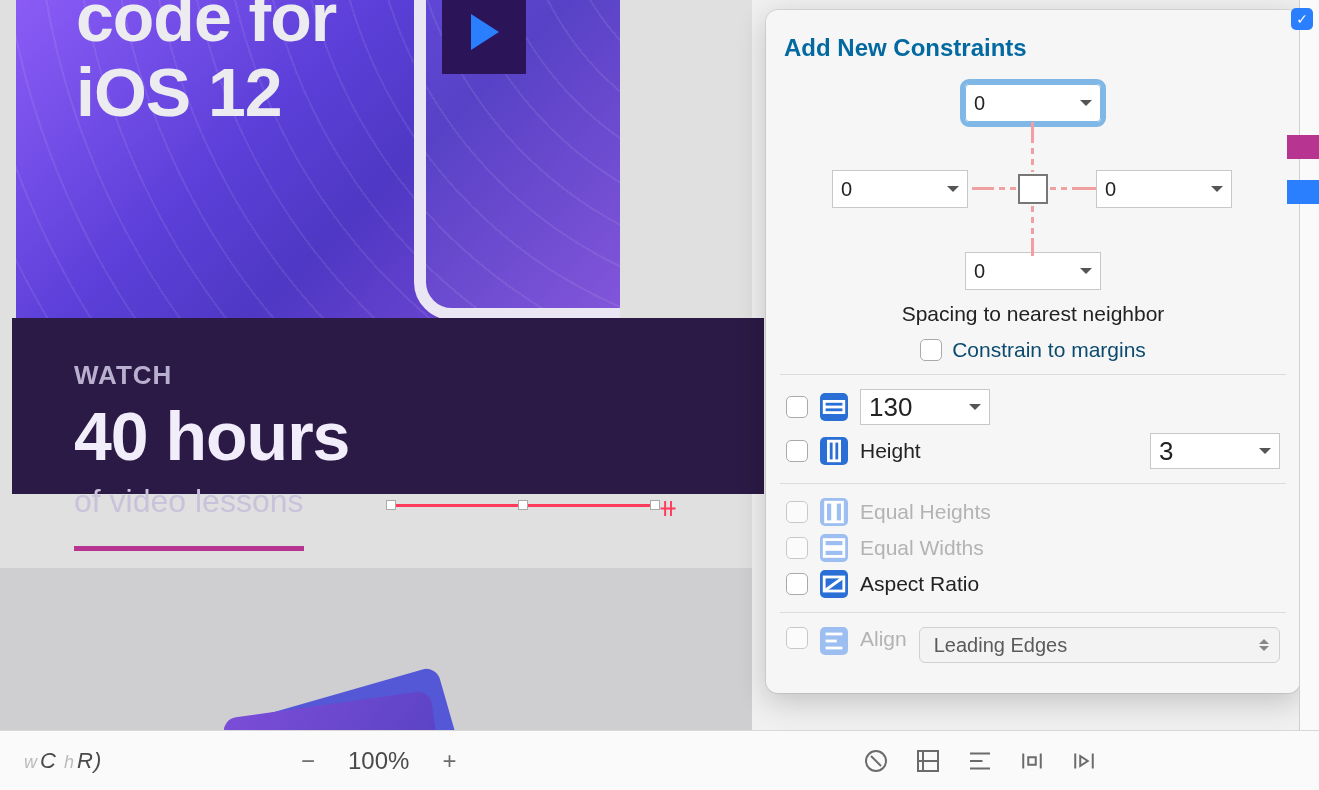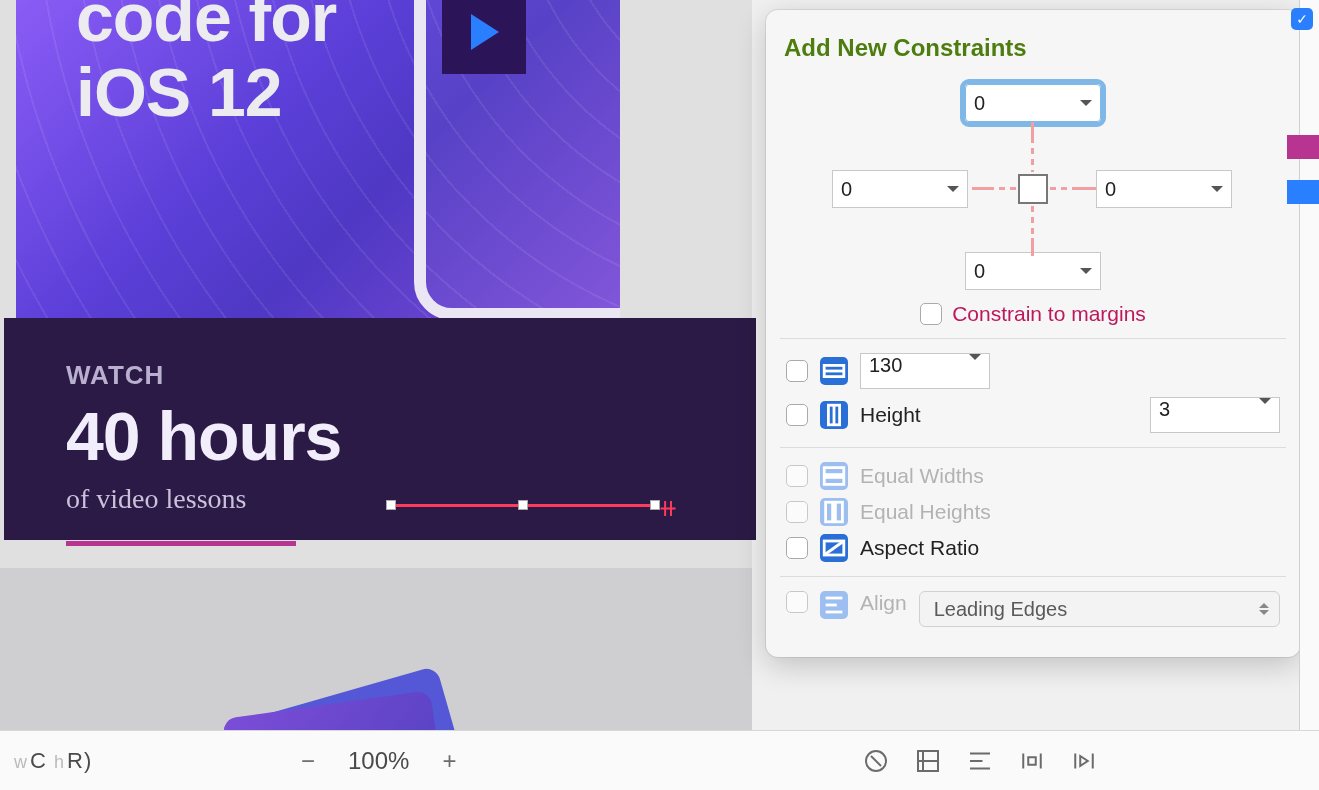--- a/index.html
+++ b/index.html
@@ -20,51 +20,51 @@
       rgba(255,255,255,0.08) 35px 37px);
 }
 .hero-text { position: absolute; left: 60px; top: -20px; font-size: 68px; font-weight: 700; color: #ececf0; line-height: 1.1; letter-spacing: -1px; }
 .phone-frame {
   position: absolute; left: 398px; top: -180px; width: 262px; height: 500px;
   border: 12px solid #eae6f3; border-radius: 38px; background: rgba(255,255,255,0.05);
 }
 .play-btn { position: absolute; left: 426px; top: -10px; width: 84px; height: 84px; background: #2b1458; display: flex; align-items: center; justify-content: center; }
 .play-btn svg { width: 34px; height: 40px; }
 
-.stats-bar { position: absolute; left: 4px; top: 318px; width: 752px; height: 222px; background: #2a1a45; display: flex; }
+.stats-bar { position: absolute; left: 12px; top: 318px; width: 752px; height: 176px; background: #2a1a45; display: flex; }
 .stat { flex: 1; padding: 42px 0 0 62px; color: #e5dfef; }
 .stat-title { font-size: 26px; font-weight: 600; letter-spacing: 1px; color: #b9afcf; margin-bottom: 6px; }
 .stat-value { font-size: 68px; font-weight: 700; color: #f2edfa; margin-bottom: 8px; letter-spacing: -1px; }
-.stat-sub { font-size: 28px; color: #cac1db; font-family: Liberation Serif, serif; }
+.stat-sub { font-size: 32px; color: #cac1db; }
 .stat-under { height: 5px; width: 230px; background: #b73490; margin-top: 26px; }
 .stat.search { background: #3a2a56; border: 2px solid rgba(139,92,246,0.4); border-radius: 8px; margin: 10px 62px 10px 0; padding: 32px 24px 0 24px; flex: 0 0 300px; position: relative; }
 .sel-line { position: absolute; left: 390px; top: 504px; width: 266px; height: 3px; background: #ff3b5c; }
 .sel-handle { position: absolute; top: 500px; width: 10px; height: 10px; background: #fff; border: 1px solid #aaa; }
 .sel-h1 { left: 386px; } .sel-h2 { left: 518px; } .sel-h3 { left: 650px; }
 .sel-cross { position: absolute; left: 658px; top: 494px; color: #ff3b5c; font-size: 24px; font-weight: 300; }
 
 .lower-canvas { position: absolute; left: 0; top: 568px; width: 752px; height: 162px; background: #cfcfd2; }
 .card-stack { position: absolute; left: 230px; top: 700px; width: 260px; height: 110px; }
 .card-stack .c1 { position: absolute; width: 210px; height: 130px; background: #5457d6; border-radius: 14px; transform: rotate(-16deg); left: 18px; top: -8px; }
 .card-stack .c2 { position: absolute; width: 210px; height: 130px; background: linear-gradient(135deg,#7c4dd8,#5040bf); border-radius: 14px; transform: rotate(-8deg); left: 0; top: 4px; }
 
 
 .bottom-bar { position: absolute; left: 0; top: 730px; width: 1319px; height: 60px; background: #fafafa; border-top: 1px solid #d8d8d8; display: flex; align-items: center; font-size: 22px; color: #4a4a4a; }
-.bottom-left { padding-left: 14px; letter-spacing: 1px; }
+.bottom-left { padding-left: 24px; letter-spacing: 1px; font-style: italic; }
 .wc { color: #bbb; font-size: 18px; margin-right: 2px; }
 .zoom-group { position: absolute; left: 294px; display: flex; align-items: center; gap: 26px; font-size: 24px; }
 .zoom-btn { width: 28px; height: 28px; display: inline-flex; align-items: center; justify-content: center; color: #6b6b6b; cursor: pointer; }
 .layout-icons { position: absolute; right: 220px; display: flex; gap: 22px; }
 .layout-icons .ico { width: 30px; height: 30px; cursor: pointer; }
 .layout-icons svg { stroke: #6b6b6b; fill: none; stroke-width: 1.6; }
 
 
 .popover { position: absolute; left: 766px; top: 10px; width: 534px; background: #f6f6f6; border-radius: 12px; box-shadow: 0 0 0 1px rgba(0,0,0,.08), 0 8px 30px rgba(0,0,0,.2); padding: 24px 18px 26px 18px; }
 .popover::after { content: ""; position: absolute; bottom: -14px; left: 256px; width: 0; height: 0; border: 14px solid transparent; border-top-color: #f6f6f6; }
-.pop-title { font-size: 24px; font-weight: 700; color: #4d7c0f; margin-bottom: 18px; }
+.pop-title { font-size: 24px; font-weight: 700; color: #0369a1; margin-bottom: 18px; }
 
 .pin-area { position: relative; height: 210px; margin-bottom: 12px; }
 .center-sq { position: absolute; left: 234px; top: 94px; width: 30px; height: 30px; border: 2px solid #777; background: #fff; }
 .spoke { position: absolute; background: repeating-linear-gradient(to right, #f0a0a0 0 6px, transparent 6px 11px); }
 .spoke.v { background: repeating-linear-gradient(to bottom, #f0a0a0 0 6px, transparent 6px 11px); width: 3px; }
 .spoke.h { height: 3px; }
 .spoke-top-v { left: 247px; top: 46px; height: 46px; }
 .spoke-bot-v { left: 247px; top: 126px; height: 46px; }
 .spoke-left-h { left: 193px; top: 107px; width: 40px; }
 .spoke-right-h { left: 266px; top: 107px; width: 40px; }
@@ -77,33 +77,33 @@
 }
 .pin-field.focused { outline: 5px solid #7fb8e6; border-color: #7fb8e6; border-radius: 4px; }
 .pin-field .caret { margin-left: auto; }
 .caret { width: 0; height: 0; border: 6px solid transparent; border-top-color: #555; border-bottom: none; }
 .pin-top { left: 181px; top: 4px; }
 .pin-left { left: 48px; top: 90px; }
 .pin-right { left: 312px; top: 90px; }
 .pin-bottom { left: 181px; top: 172px; }
 
 .spacing-label { text-align: center; font-size: 21px; color: #222; margin: 8px 0 12px; }
-.margins-row { display: flex; align-items: center; justify-content: center; gap: 10px; font-size: 21px; color: #be185d; margin-bottom: 12px; }
+.margins-row { display: flex; align-items: center; justify-content: center; gap: 10px; font-size: 21px; color: #0c4a6e; margin-bottom: 12px; }
 .chk { width: 22px; height: 22px; border: 1.5px solid #aaa; border-radius: 5px; background: #fff; display: inline-block; cursor: pointer; }
 .chk.disabled { opacity: .6; }
 .divider { height: 1px; background: #dcdcdc; margin: 10px -4px; }
 
 .dim-row { display: flex; align-items: center; gap: 12px; padding: 4px 2px; font-size: 21px; color: #222; }
 .dim-row.disabled { color: #b3b3b3; }
 .dim-icon { width: 28px; height: 28px; border-radius: 5px; display: inline-flex; align-items: center; justify-content: center; }
 .dim-icon.enabled { background: #2a6fd6; }
 .dim-icon.disabled-i { background: #9cbef0; }
 .dim-icon svg { stroke: #fff; fill: none; stroke-width: 2; }
 .dim-label { flex: 1; }
-.dim-field { width: 130px; height: 36px; border: 1px solid #c8c8c8; background: #fff; display: flex; align-items: flex-start; padding: 0 8px; font-size: 20px; }
+.dim-field { width: 130px; height: 36px; border: 1px solid #c8c8c8; background: #fff; display: flex; align-items: center; padding: 0 8px; font-size: 26px; }
 .dim-field .caret { margin-left: auto; }
 
 .align-row { display: flex; align-items: flex-start; gap: 12px; padding: 4px 2px; font-size: 21px; color: #b3b3b3; }
 .align-select { flex: 1; height: 36px; border: 1px solid #d0d0d0; background: #f3f3f3; border-radius: 6px; display: flex; align-items: center; padding: 0 10px 0 14px; color: #5a5a5a; font-size: 20px; }
 .align-select .caretset { margin-left: auto; display: flex; flex-direction: column; gap: 2px; }
 .caretset span { width: 0; height: 0; border: 5px solid transparent; }
 .caretset .up { border-bottom-color: #888; border-top: none; }
 .caretset .dn { border-top-color: #888; border-bottom: none; }
 
 .add-btn { width: 100%; margin-top: 14px; height: 40px; border: 1px solid #d0d0d0; background: #fcfcfc; border-radius: 7px; font-size: 21px; color: #b0b0b0; cursor: pointer; }
@@ -175,20 +175,21 @@
     <div class="spoke v spoke-top-v"></div>
     <div class="spoke v spoke-bot-v"></div>
     <div class="spoke h spoke-left-h"></div>
     <div class="spoke h spoke-right-h"></div>
     <div class="ibeam h" style="left:188px;top:107px"></div>
     <div class="ibeam h" style="left:294px;top:107px"></div>
     <div class="ibeam" style="left:247px;top:42px"></div>
     <div class="ibeam" style="left:247px;top:158px"></div>
   </div>
 
+  <div class="spacing-label">Spacing to nearest neighbor</div>
   <div class="margins-row">
     <span class="chk"></span>
     <span>Constrain to margins</span>
   </div>
 
   <div class="divider"></div>
 
   <div class="dim-row">
     <span class="chk"></span>
     <span class="dim-icon enabled">
@@ -216,35 +217,35 @@
       <span class="caret"></span>
     </div>
   </div>
 
   <div class="divider"></div>
 
   <div class="dim-row disabled">
     <span class="chk disabled"></span>
     <span class="dim-icon disabled-i">
       <svg viewBox="0 0 20 20">
-          <rect x="3" y="4" width="14" height="5"></rect>
-          <rect x="3" y="11" width="14" height="5"></rect>
-        </svg>
-    </span>
-    <span class="dim-label">Equal Widths</span>
+          <rect x="4" y="3" width="5" height="14"></rect>
+          <rect x="11" y="3" width="5" height="14"></rect>
+        </svg>
+    </span>
+    <span class="dim-label">Equal Heights</span>
   </div>
   <div class="dim-row disabled">
     <span class="chk disabled"></span>
     <span class="dim-icon disabled-i">
       <svg viewBox="0 0 20 20">
-          <rect x="4" y="3" width="5" height="14"></rect>
-          <rect x="11" y="3" width="5" height="14"></rect>
-        </svg>
-    </span>
-    <span class="dim-label">Equal Heights</span>
+          <rect x="3" y="4" width="14" height="5"></rect>
+          <rect x="3" y="11" width="14" height="5"></rect>
+        </svg>
+    </span>
+    <span class="dim-label">Equal Widths</span>
   </div>
   <div class="dim-row">
     <span class="chk"></span>
     <span class="dim-icon enabled">
       <svg viewBox="0 0 20 20">
           <rect x="3" y="5" width="14" height="10"></rect>
           <line x1="3" y1="15" x2="17" y2="5"></line>
         </svg>
     </span>
     <span class="dim-label">Aspect Ratio</span>

